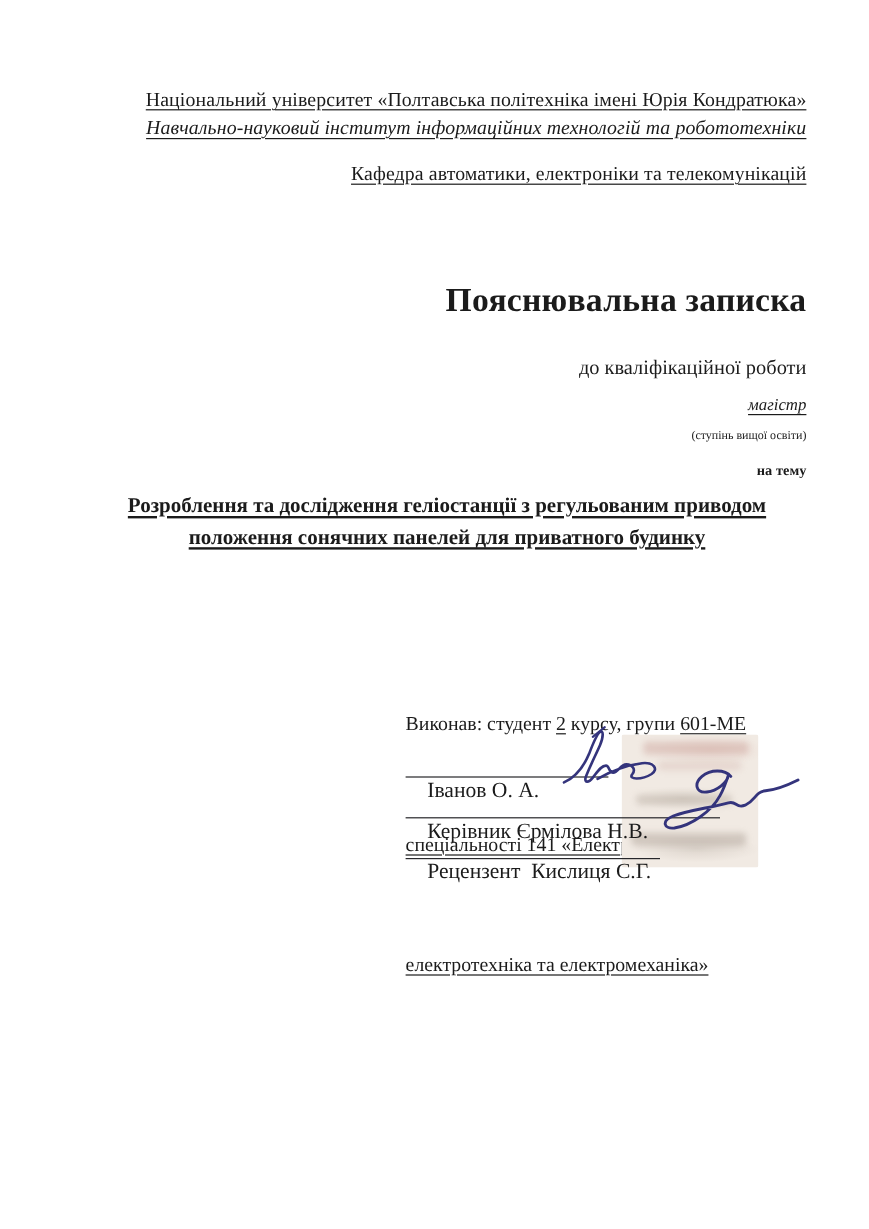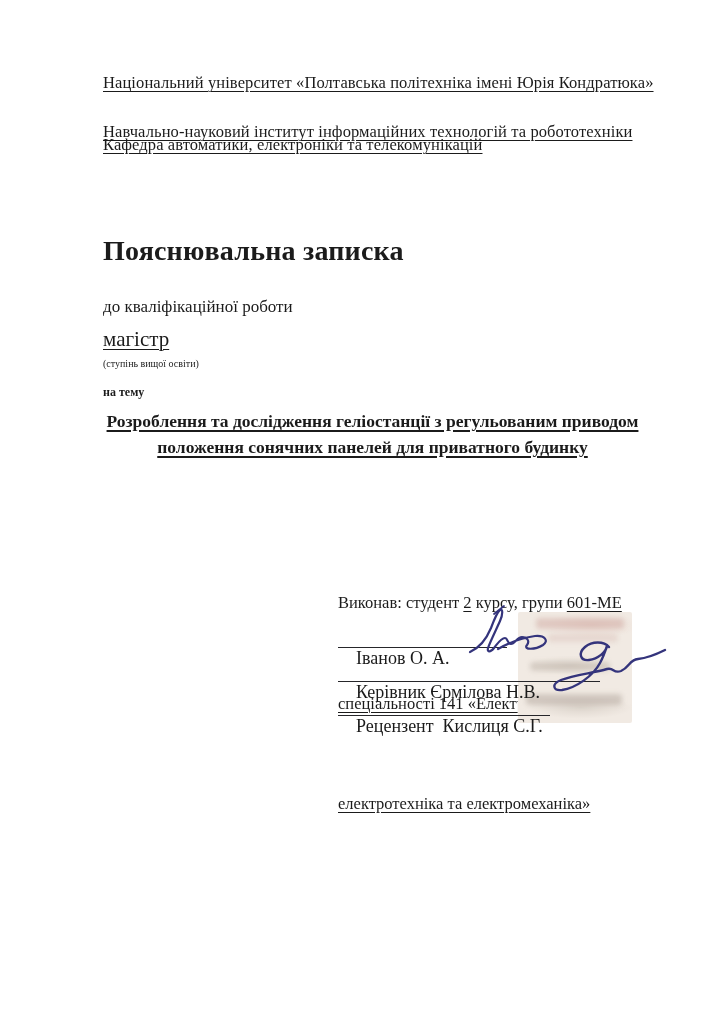--- a/index.html
+++ b/index.html
@@ -5,29 +5,29 @@
   html,body{margin:0;padding:0;background:#ffffff;}
   .page{
     position:relative;
     width:724px;height:1024px;
     background:#ffffff;
     color:#1b1b1b;
     font-family:"Liberation Serif","DejaVu Serif",serif;
     overflow:hidden;
   }
   .abs{position:absolute;}
-  .ctr{left:103px;width:569px;text-align:left;}
+  .ctr{left:103px;width:569px;text-align:right;}
   .u{text-decoration:underline;text-decoration-thickness:1.3px;text-underline-offset:3px;}
   .header-line{top:0;font-size:16.5px;line-height:22px;letter-spacing:0.1px;}
   .hl1{top:72px;}
-  .hl2{top:121px;}
+  .hl2{top:96px;font-style:italic;}
   .hl3{top:134px;}
   .doc-title{top:234px;font-size:28px;font-weight:bold;line-height:34px;letter-spacing:0.2px;}
   .subtitle{top:295px;font-size:17px;line-height:24px;}
-  .degree{top:327px;font-size:21px;line-height:24px;}
+  .degree{top:327px;font-size:14px;line-height:24px;font-style:italic;}
   .degree-note{top:356px;font-size:10px;line-height:16px;}
   .theme-label{top:380px;font-size:12px;line-height:24px;font-weight:bold;}
   .theme{left:88px;width:569px;text-align:center;font-size:17.5px;font-weight:bold;line-height:26px;}
   .theme .u{text-decoration-thickness:1.8px;text-underline-offset:3px;text-align:right;}
   .theme-1{top:408px;}
   .theme-2{top:434px;}
   .executor{left:338px;top:519px;width:330px;font-size:16.5px;line-height:33.5px;white-space:pre-wrap;}
   .sig-row{
     left:338px;height:22px;
     font-size:18px;line-height:22px;

